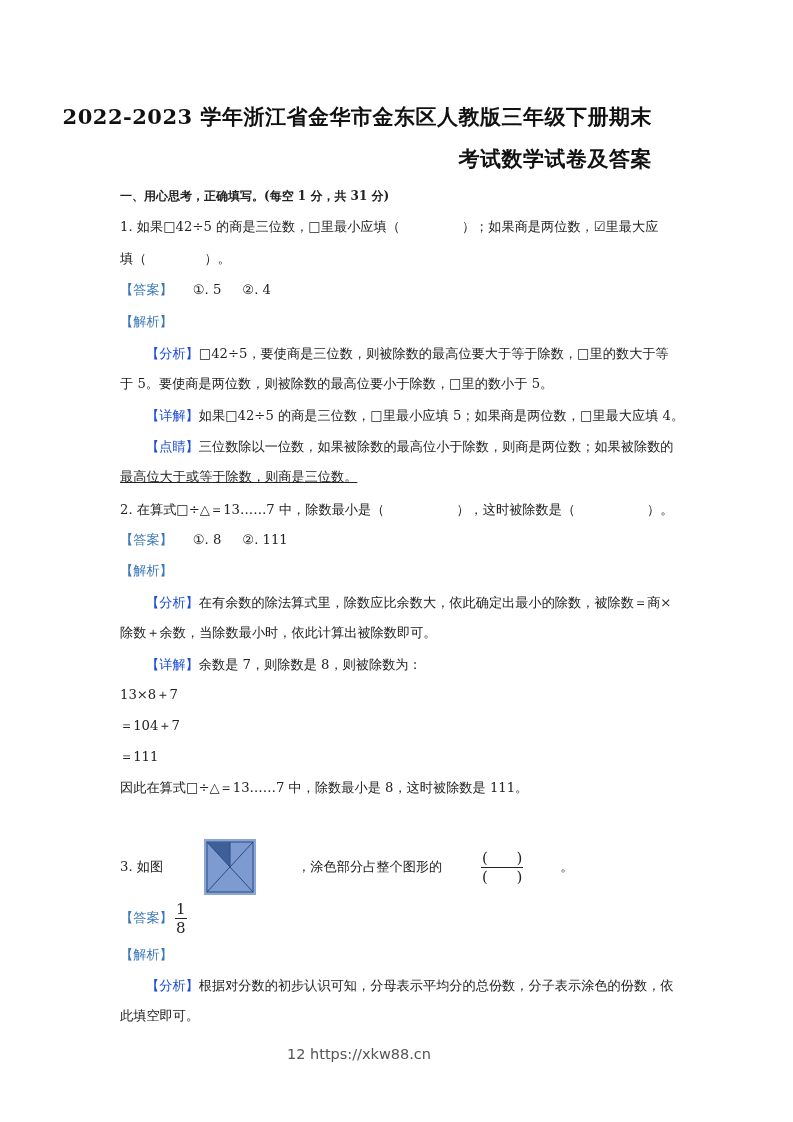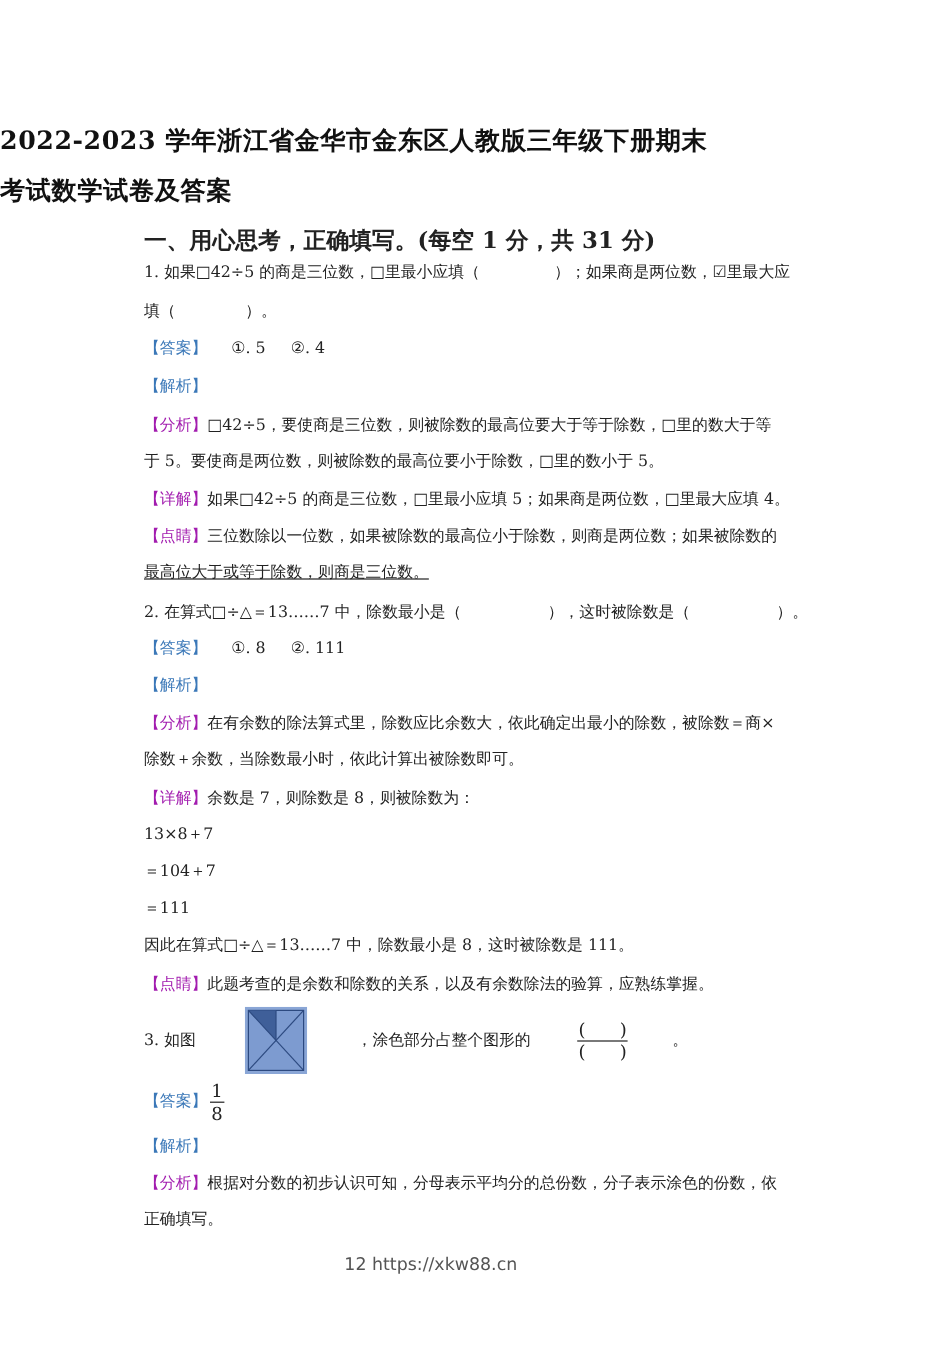--- a/index.html
+++ b/index.html
@@ -1,26 +1,26 @@
 <!DOCTYPE html>
 <html><head>
 <meta charset="utf-8">
 <style>
   html, body { margin: 0; padding: 0; background: #ffffff; }
   body { width: 793px; height: 1122px; position: relative; overflow: hidden;
          font-family: "DejaVu Serif", "Liberation Serif", serif; color: #222; }
   .page { position: absolute; left: 0; top: 0; width: 793px; height: 1122px; }
-  .title { position: absolute; left: 0; width: 652px; text-align: left;
+  .title { position: absolute; left: 0; width: 652px; text-align: right;
            font-weight: bold; font-size: 21px; color: #111; letter-spacing: 0.5px; }
   .t1 { top: 103px; }
   .t2 { top: 145px; }
   .line { position: absolute; left: 120px; font-size: 13.2px; white-space: nowrap; color: #222; }
-  .section { font-weight: bold; font-size: 19px; }
+  .section { font-weight: bold; font-size: 12px; }
   .tag-blue { color: #3b78b8; }
-  .tag-black { color: #a21caf; }
+  .tag-black { color: #1d4ed8; margin-left: 26px; }
   .gap { display: inline-block; }
   .figure { display: inline-block; vertical-align: middle; width: 52px; height: 56px; margin: 0 4px; }
   .frac { display: inline-flex; flex-direction: column; align-items: center; vertical-align: middle; margin-left: 2px; }
   .frac .num, .frac .den { font-size: 15px; line-height: 18px; }
   .frac .bar { width: 42px; height: 1px; background: #222; }
   .frac-ans .bar { width: 12px; }
   .footer { position: absolute; top: 1046px; left: 0; width: 718px; text-align: center;
             font-family: "DejaVu Sans", "Liberation Sans", sans-serif; font-size: 14.5px; color: #555; }
 </style>
 </head>
@@ -66,23 +66,20 @@
   <div class="line" style="top:594px;">
     <span class="tag-black">【分析】</span><span>在有余数的除法算式里，除数应比余数大，依此确定出最小的除数，被除数＝商×</span>
   </div>
   <div class="line" style="top:656px;">
     <span class="tag-black">【详解】</span><span>余数是 7，则除数是 8，则被除数为：</span>
   </div>
   <div class="line" style="top:686px;">13×8＋7</div>
   <div class="line" style="top:717px;">＝104＋7</div>
   <div class="line" style="top:748px;">＝111</div>
   <div class="line" style="top:779px;">因此在算式□÷△＝13……7 中，除数最小是 8，这时被除数是 111。</div>
-  <div class="line" style="top:811px;">
-    <span class="tag-black">【点睛】</span><span>此题考查的是余数和除数的关系，以及有余数除法的验算，应熟练掌握。</span>
-  </div>
 
   <div class="line" style="top:838px; height:58px; display:flex; align-items:center;gap:37px;">
     <span>3.  如图</span>
     <svg class="figure" viewBox="0 0 52 56">
       <rect x="0" y="0" width="52" height="56" fill="#8aa6d6"></rect>
       <rect x="3" y="3" width="46" height="50" fill="#7d9bd0" stroke="#2d4a80" stroke-width="1"></rect>
       <polygon points="3,3 26,3 26,28" fill="#3f5f99"></polygon>
       <line x1="3" y1="3" x2="49" y2="53" stroke="#2d4a80" stroke-width="1"></line>
       <line x1="49" y1="3" x2="3" y2="53" stroke="#2d4a80" stroke-width="1"></line>
       <line x1="26" y1="3" x2="26" y2="28" stroke="#2d4a80" stroke-width="1"></line>
@@ -100,19 +97,19 @@
     <span class="frac frac-ans">
       <span class="num">1</span>
       <span class="bar"></span>
       <span class="den">8</span>
     </span>
   </div>
   <div class="line tag-blue" style="top:946px;">【解析】</div>
   <div class="line" style="top:977px;">
     <span class="tag-black">【分析】</span><span>根据对分数的初步认识可知，分母表示平均分的总份数，分子表示涂色的份数，依</span>
   </div>
-  <div class="line" style="top:1007px;">正确填写。</div>
+  <div class="line" style="top:1007px;">此填空即可。</div>
 
   <div class="footer">
     <span>12</span>
     <span>https://xkw88.cn</span>
   </div>
 </div>
 
 </body></html>

